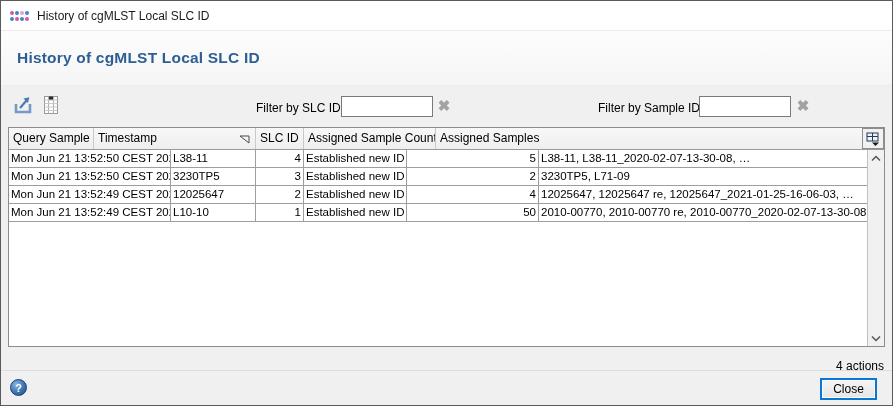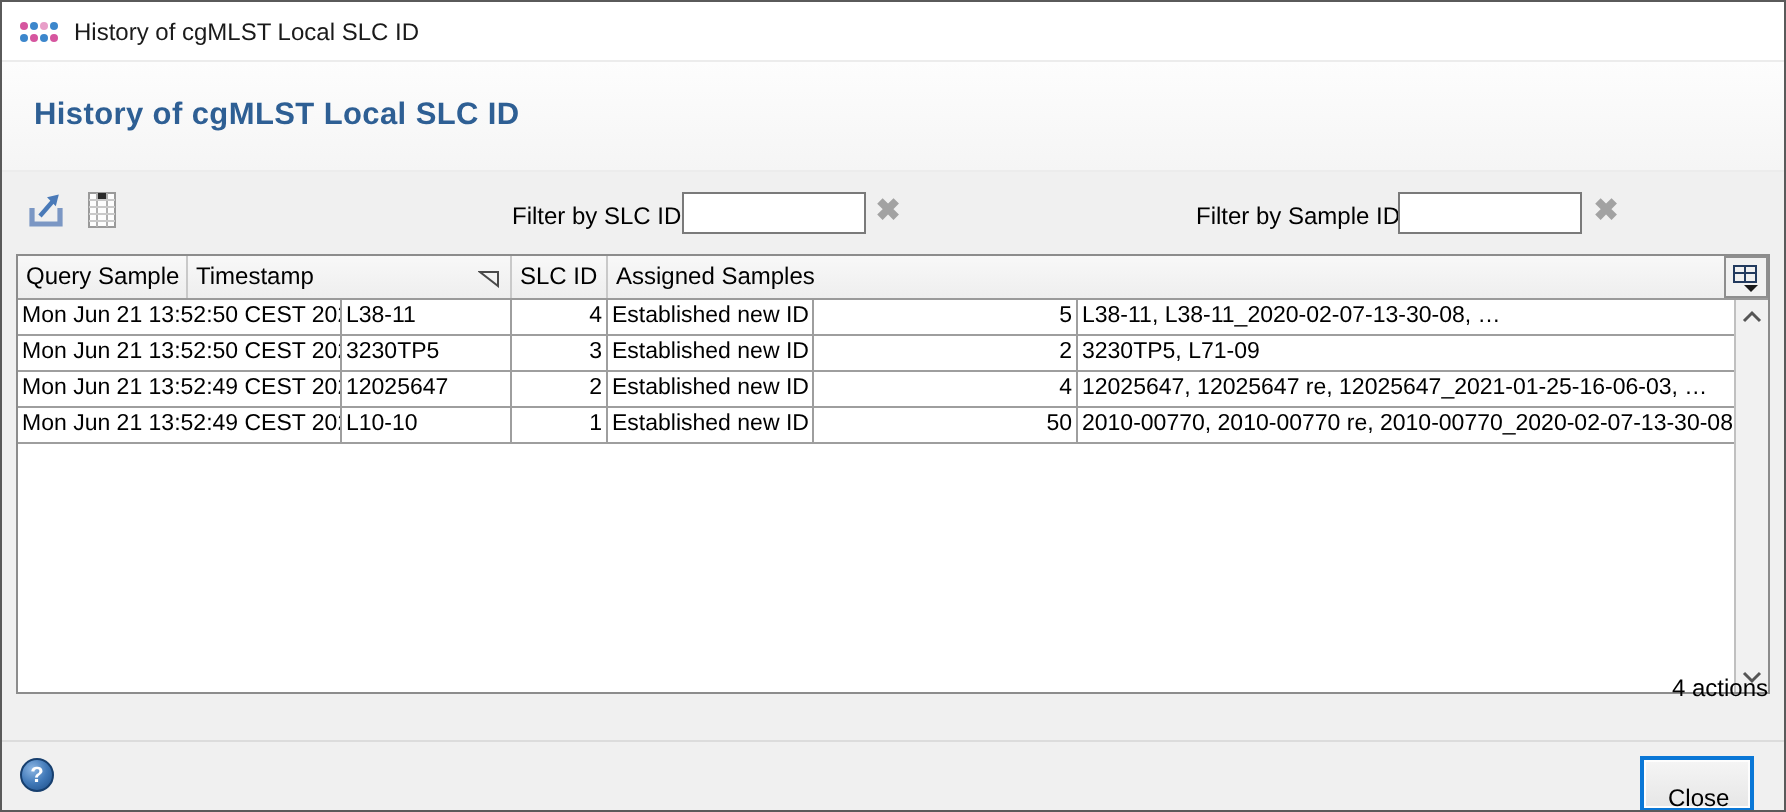--- a/index.html
+++ b/index.html
@@ -60,30 +60,30 @@
 
   
   .vscroll{position:absolute;top:22px;right:0;bottom:0;width:17px;background:#f1f1f1;
     border-left:1px solid #c0c0c0;box-sizing:border-box;}
   .scroll-arrow{position:absolute;left:0;right:0;height:16px;display:flex;align-items:center;
     justify-content:center;background:#f1f1f1;border:none;padding:0;cursor:pointer;}
   .scroll-up{top:0;}
   .scroll-down{bottom:0;}
 
   
-  .actions-count{position:absolute;top:336px;right:8px;font-size:12px;color:#000;}
+  .actions-count{position:absolute;top:358px;right:8px;font-size:12px;color:#000;}
   .footer-sep{position:absolute;top:369px;left:0;right:0;height:1px;background:#dcdcdc;}
   .help-btn{position:absolute;left:9px;top:378px;width:17px;height:17px;border-radius:50%;
     background:radial-gradient(circle at 35% 30%, #8cb6e3 0%, #4179b8 50%, #1c4c86 100%);
     border:1px solid #173f6e;color:#fff;font-size:11px;font-weight:bold;line-height:16px;
     text-align:center;box-sizing:border-box;padding:0;cursor:pointer;}
   .close-btn{position:absolute;right:15px;top:377px;width:57px;height:22px;box-sizing:border-box;
     border:2px solid #0a77d6;background:linear-gradient(#f5f5f5,#e6e6e6);
     box-shadow:inset 0 0 0 1px #fdfdfd;font-size:12px;color:#000;
-    font-family:"Liberation Sans",sans-serif;padding:12px;cursor:pointer;}
+    font-family:"Liberation Sans",sans-serif;padding:2px;cursor:pointer;}
 </style>
 </head>
 <body>
 
 <div class="dialog">
 
   <div class="titlebar">
     <svg width="21" height="14" viewBox="0 0 21 14">
       <circle cx="3" cy="4" r="2" fill="#d6569f"></circle>
       <circle cx="8" cy="4" r="2" fill="#3c87cc"></circle>
@@ -132,20 +132,21 @@
   <div class="table">
     <div class="thead">
       <div class="th col-qs">Query Sample</div>
       <div class="th col-ts">
         <span>Timestamp</span>
         <svg class="sort-glyph" width="11" height="9" viewBox="0 0 11 9">
           <path d="M1 1 L10 1 L10 8 Z" fill="none" stroke="#4a4a4a" stroke-width="1"></path>
         </svg>
       </div>
       <div class="th col-slc">SLC ID</div>
+      <div class="th col-cnt">Assigned Sample Count</div>
       <div class="th col-smp">Assigned Samples</div>
       <button class="corner-btn">
         <svg width="14" height="14" viewBox="0 0 14 14">
           <rect x="1" y="1" width="11" height="8" fill="none" stroke="#223a5e"></rect>
           <line x1="1" y1="4.5" x2="12" y2="4.5" stroke="#223a5e"></line>
           <line x1="6.5" y1="1" x2="6.5" y2="9" stroke="#223a5e"></line>
           <path d="M6 10.5 L13 10.5 L9.5 14 Z" fill="#1a1a1a"></path>
         </svg>
       </button>
     </div>

